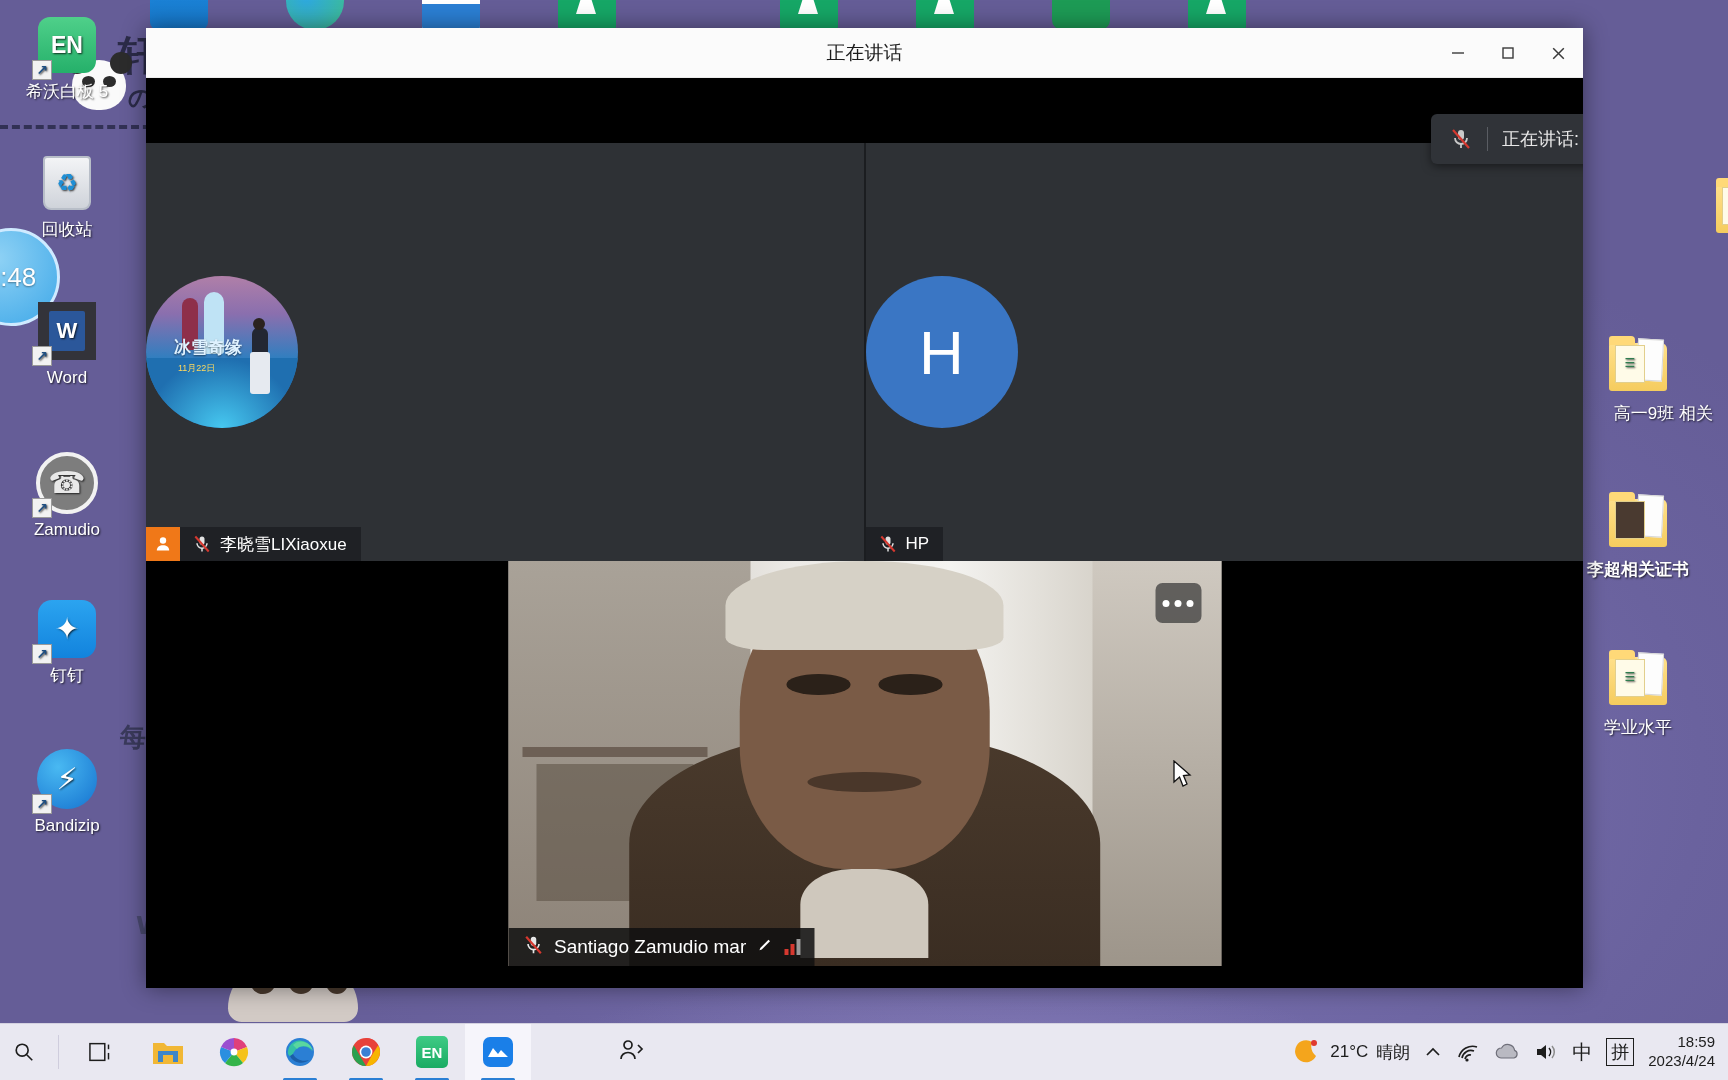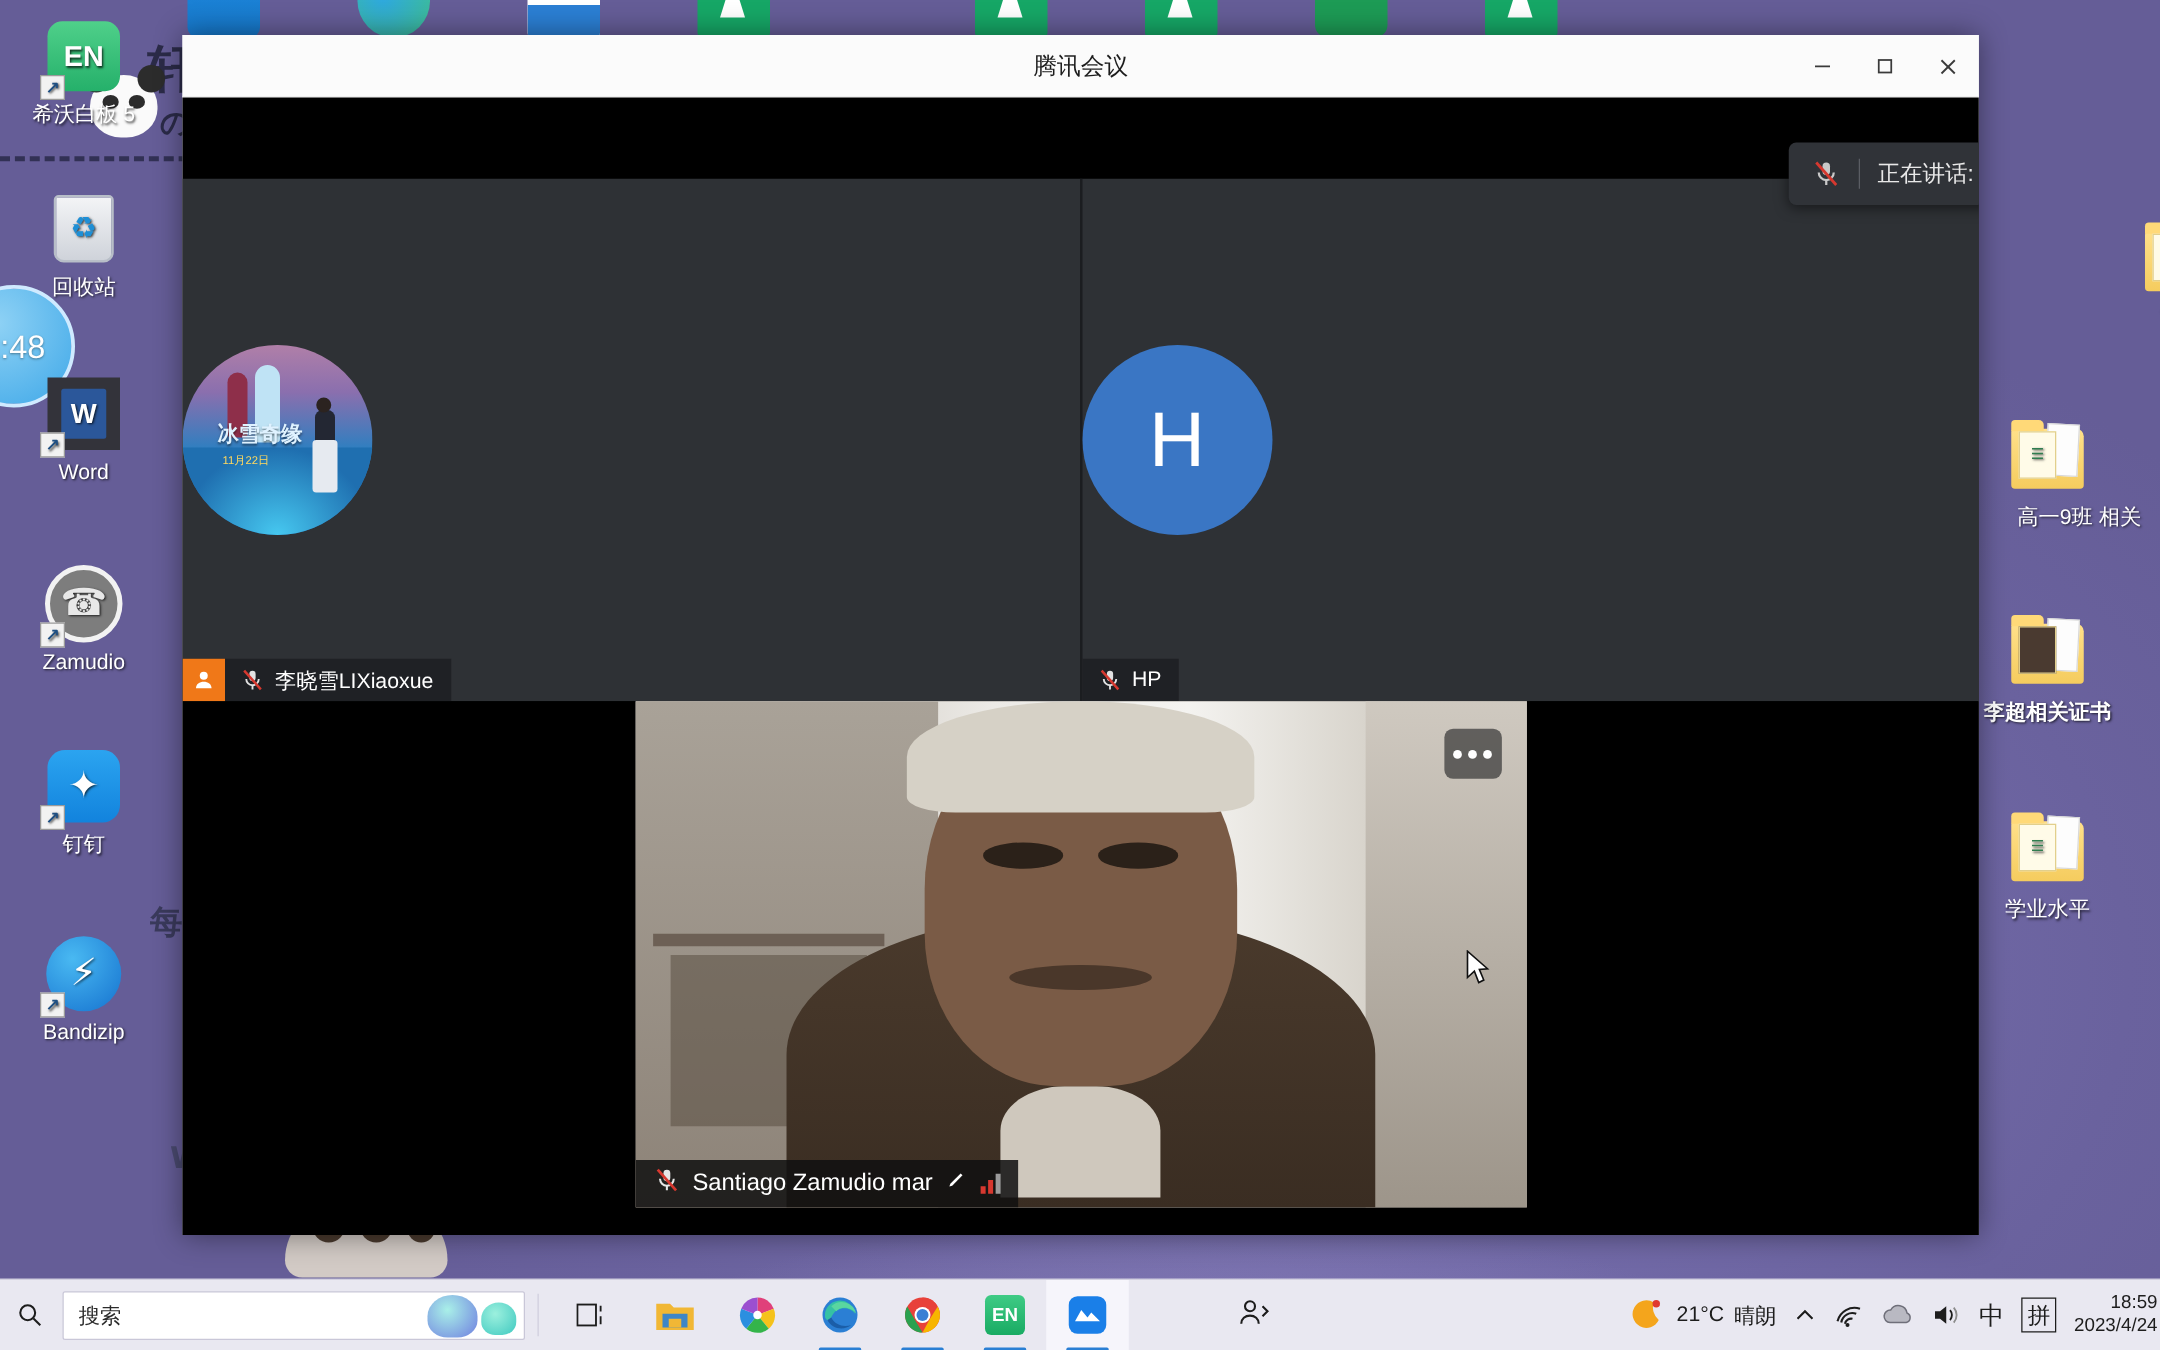--- a/index.html
+++ b/index.html
@@ -97,21 +97,21 @@
   .tb-btn{
     width:66px; height:57px; display:flex; align-items:center; justify-content:center;
     position:relative;
   }
   .tb-btn.active{ background:#f6f5fb; }
   .tb-btn .underline{
     position:absolute; bottom:0; height:3px; width:34px; background:#2a7fd4; border-radius:2px;
   }
   .tray{
     margin-left:auto; display:flex; align-items:center; gap:14px;
-    padding-right:2px; font-size:17px; color:#1d1d1d;
+    padding-right:13px; font-size:17px; color:#1d1d1d;
   }
   .tray .weather{ display:flex; align-items:center; gap:8px; }
   .clockbox{ text-align:right; font-size:15px; line-height:1.25; }
 
   
   #meeting-window{
     position:absolute; left:146px; top:28px; width:1437px; height:960px;
     background:#fff; box-shadow:0 0 22px rgba(0,0,0,.45);
   }
   .titlebar{
@@ -347,21 +347,21 @@
 
   <div style="position:absolute;left:228px;bottom:58px;width:130px;height:60px;background:#ded6ca;border-radius:60px 60px 18px 18px;opacity:.9;"></div>
   <div style="position:absolute;left:250px;bottom:86px;width:26px;height:26px;background:#4a3a2e;border-radius:50%;"></div>
   <div style="position:absolute;left:288px;bottom:86px;width:26px;height:26px;background:#4a3a2e;border-radius:50%;"></div>
   <div style="position:absolute;left:326px;bottom:86px;width:22px;height:22px;background:#4a3a2e;border-radius:50%;"></div>
 </div>
 
 <div id="meeting-window">
 
   <div class="titlebar">
-    <span class="title-text">腾讯会议</span>
+    <span class="title-text">正在讲话</span>
     <div class="win-ctrls">
       <div class="win-btn">
         <svg width="16" height="16" viewBox="0 0 16 16">
           <line x1="2" y1="8" x2="14" y2="8" stroke="#3a3a3a" stroke-width="1.4"></line>
         </svg>
       </div>
       <div class="win-btn">
         <svg width="16" height="16" viewBox="0 0 16 16">
           <rect x="3" y="3" width="10" height="10" fill="none" stroke="#3a3a3a" stroke-width="1.4"></rect>
         </svg>
@@ -496,27 +496,20 @@
 
 <div id="taskbar">
 
   <div class="tb-start">
     <svg width="22" height="22" viewBox="0 0 24 24">
       <circle cx="10" cy="10" r="6.5" fill="none" stroke="#1d1d1d" stroke-width="1.8"></circle>
       <line x1="15" y1="15" x2="21" y2="21" stroke="#1d1d1d" stroke-width="1.8"></line>
     </svg>
   </div>
 
-  <div class="tb-search">
-    <span>搜索</span>
-    <span class="jelly">
-      <i style="width:40px;height:34px;background:radial-gradient(circle at 40% 35%,#a9f0e8,#6f7fe0);"></i>
-      <i style="width:28px;height:26px;background:radial-gradient(circle at 40% 35%,#9cf0de,#3fc9c0);margin-top:6px;"></i>
-    </span>
-  </div>
 
   <div class="tb-sep"></div>
 
   <div class="tb-icons">
 
     <div class="tb-btn">
       <svg width="26" height="22" viewBox="0 0 28 22">
         <rect x="1" y="2" width="16" height="18" fill="none" stroke="#1d1d1d" stroke-width="1.6"></rect>
         <line x1="21" y1="3" x2="21" y2="8" stroke="#1d1d1d" stroke-width="1.6"></line>
         <line x1="21" y1="12" x2="21" y2="19" stroke="#1d1d1d" stroke-width="1.6"></line>

